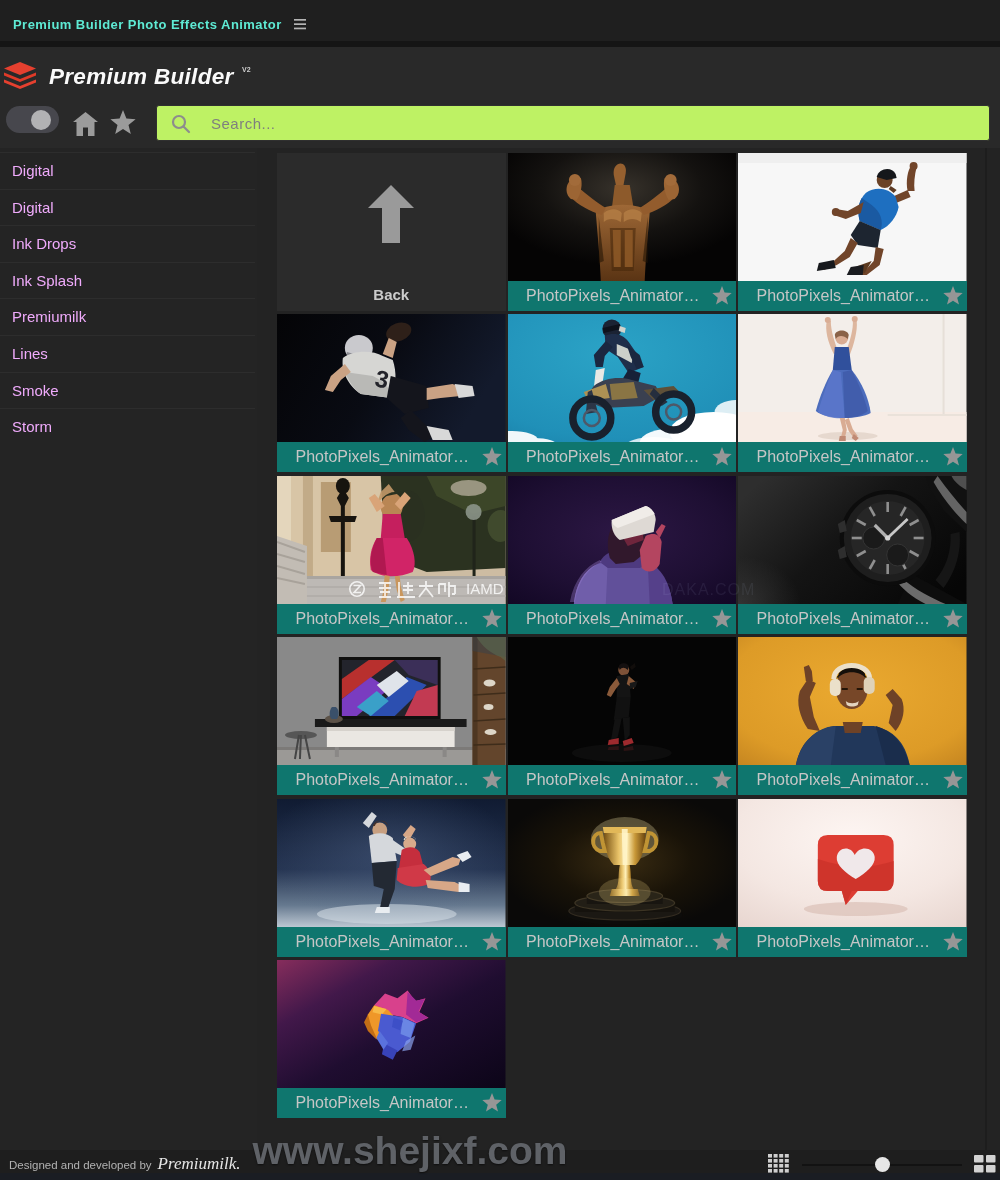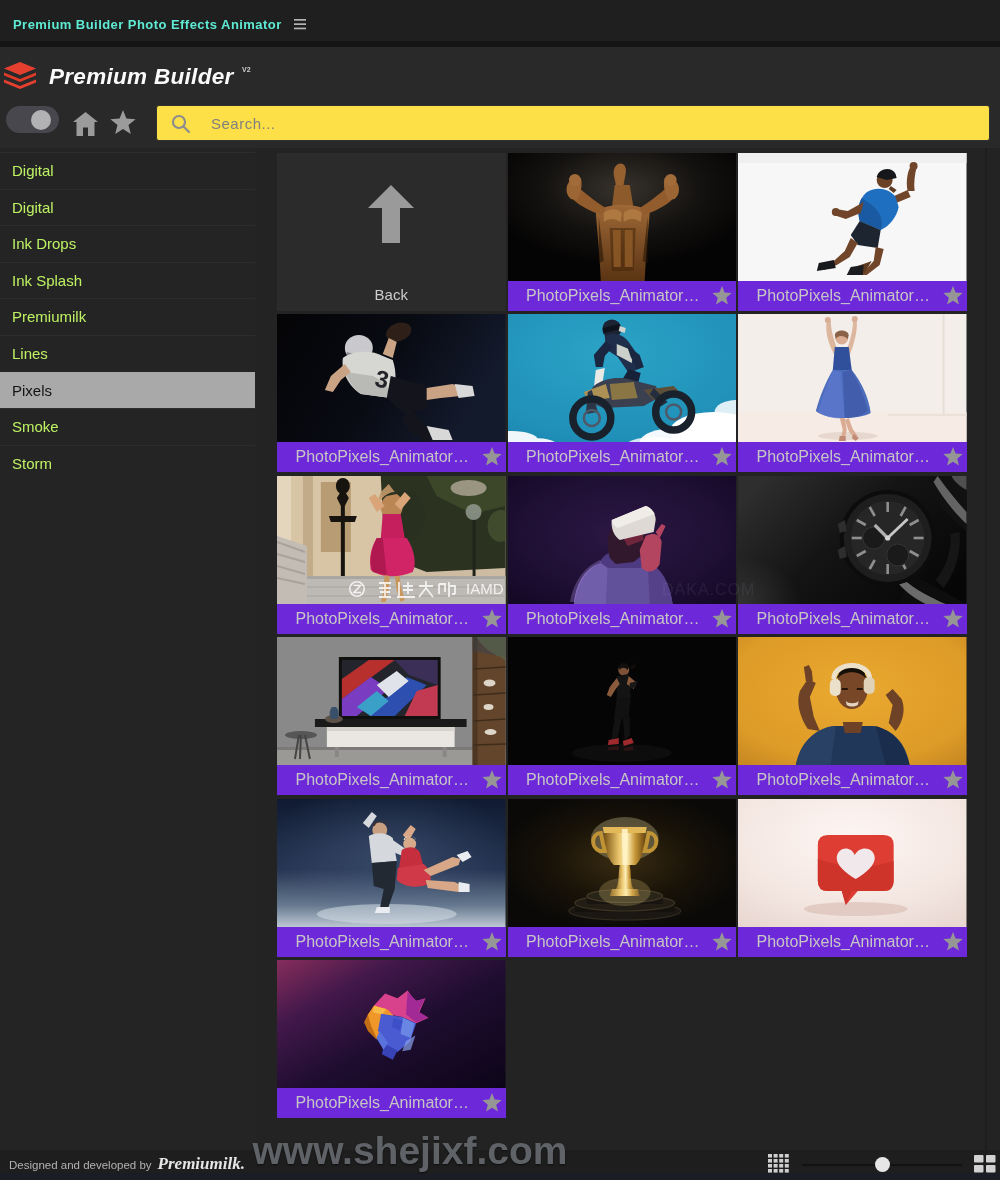--- a/index.html
+++ b/index.html
@@ -9,40 +9,40 @@
   #topbar{left:0;top:0;width:1000px;height:41px;background:#1f1f1f;}
   #topbar .t{position:absolute;left:13px;top:17px;font-size:13px;font-weight:bold;color:#5eead4;letter-spacing:0.45px;}
   #divider{left:0;top:41px;width:1000px;height:6px;background:#151515;}
   #header{left:0;top:47px;width:1000px;height:101px;background:#292929;}
   #brand{left:49px;top:64px;font-size:22.5px;font-weight:bold;font-style:italic;color:#fafafa;letter-spacing:0.3px;}
   #v2{left:242px;top:66px;font-size:7px;font-weight:bold;color:#cfcfcf;}
   
   #tgl{left:6px;top:106px;width:53px;height:27px;background:#47474d;border-radius:14px;}
   #tgl .knob{position:absolute;left:25px;top:3.5px;width:20px;height:20px;border-radius:50%;background:#b2b2b4;}
   
-  #search{left:156px;top:105px;width:834px;height:36px;background:#fde047;border:1px solid #303030;border-radius:3px;box-sizing:border-box;}
+  #search{left:156px;top:105px;width:834px;height:36px;background:#bef264;border:1px solid #303030;border-radius:3px;box-sizing:border-box;}
   #search .ph{position:absolute;left:54px;top:9px;font-size:15px;color:#7f7f7f;letter-spacing:0.5px;}
   
   #sidebar{left:0;top:148px;width:257px;height:1002px;background:#242424;}
   #sidebar ul{list-style:none;margin:0;padding:0;position:absolute;top:4px;left:0;width:255px;}
-  #sidebar li{height:35.6px;line-height:35.6px;padding-left:12px;font-size:15px;color:#bef264;border-top:1px solid #2d2d2d;}
+  #sidebar li{height:35.6px;line-height:35.6px;padding-left:12px;font-size:15px;color:#f0abfc;border-top:1px solid #2d2d2d;}
   #sidebar li.sel{background:#a9a9a9;color:#141414;border-top-color:#a9a9a9;}
   
   .cell{position:absolute;width:228.5px;}
   .th{display:block;width:228.5px;height:128px;}
-  .lab{position:relative;width:228.5px;height:30px;background:#6d28d9;color:#c6c6c6;font-size:16px;line-height:30px;text-align:center;padding-right:18px;box-sizing:border-box;}
+  .lab{position:relative;width:228.5px;height:30px;background:#0f766e;color:#c6c6c6;font-size:16px;line-height:30px;text-align:center;padding-right:18px;box-sizing:border-box;}
   .lab svg{position:absolute;right:4px;top:5px;}
   
   #back{left:277px;top:152.5px;width:228.5px;height:158px;background:#2b2b2b;}
-  #back .bt{position:absolute;left:0;width:100%;text-align:center;top:133px;font-size:15px;color:#cccccc;}
+  #back .bt{position:absolute;left:0;width:100%;text-align:center;top:133px;font-size:15px;color:#cccccc;font-weight:bold;}
   
   #botbar{left:0;top:1150px;width:1000px;height:23px;background:#1e1e1e;}
   #botstrip{left:0;top:1173px;width:1000px;height:7px;background:#1a1d23;}
   #credit{left:9px;top:1154px;font-size:11.5px;color:#b2b2b2;}
-  #credit .scr{font-family:"Liberation Serif",serif;font-style:italic;font-weight:bold;font-size:17px;color:#e6e6e6;margin-left:6px;}
+  #credit .scr{font-family:"Liberation Serif",serif;font-style:italic;font-weight:normal;font-size:17px;color:#e6e6e6;margin-left:6px;}
   #wm{left:0;top:1129px;width:820px;text-align:center;font-size:39px;font-weight:bold;color:#5f6267;letter-spacing:0px;text-shadow:0 1px 2px rgba(0,0,0,0.55);}
   #cnwm2{left:662px;top:581px;font-size:16px;color:rgba(205,215,250,0.08);letter-spacing:1px;}
 </style>
 </head>
 <body>
 <div class="abs" id="topbar">
   <div class="t">Premium Builder Photo Effects Animator</div>
   <svg style="position:absolute;left:294px;top:19px" width="12" height="11" viewBox="0 0 12 11">
       <g fill="#b4b4b4">
         <rect x="0" y="0" width="12" height="1.7"></rect>
@@ -81,21 +81,20 @@
   <div class="ph">Search...</div>
 </div>
 <div class="abs" id="sidebar">
   <ul>
     <li>Digital</li>
     <li>Digital</li>
     <li>Ink Drops</li>
     <li>Ink Splash</li>
     <li>Premiumilk</li>
     <li>Lines</li>
-    <li class="sel">Pixels</li>
     <li>Smoke</li>
     <li>Storm</li>
   </ul>
 </div>
 
 <div class="abs" id="back">
   <svg style="position:absolute;left:85px;top:32px" width="58" height="58" viewBox="0 0 58 58">
       <path d="M29 0 L52 23 L38 23 L38 58 L20 58 L20 23 L6 23 Z" fill="#9a9a9a"></path>
     </svg>
   <div class="bt">Back</div>

